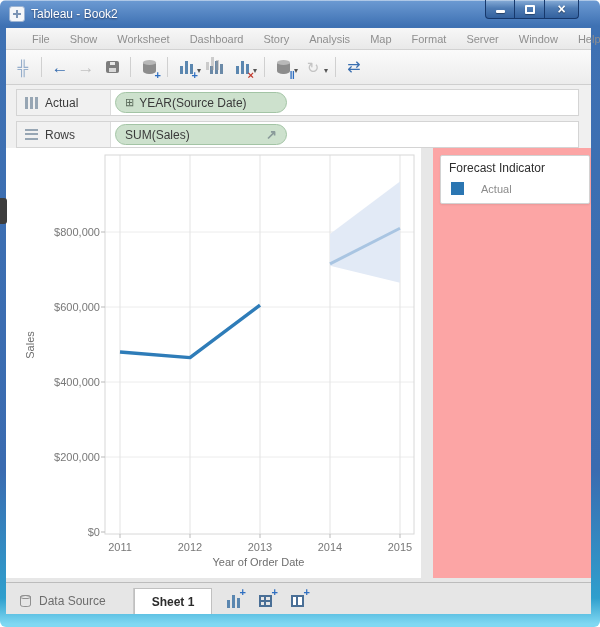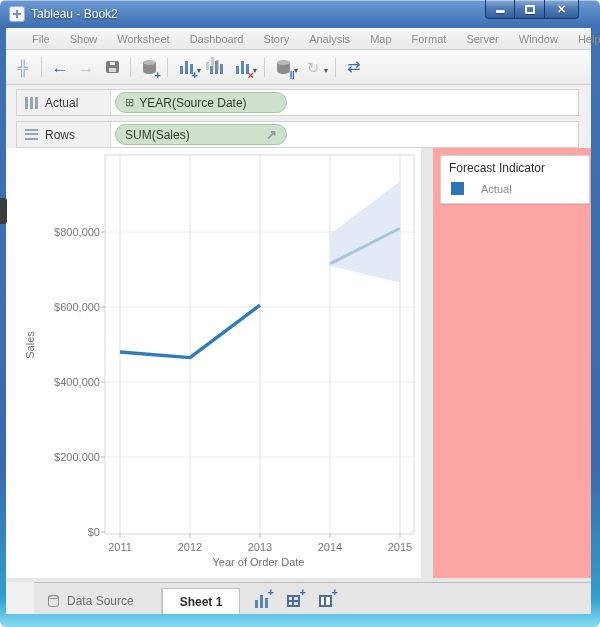--- a/index.html
+++ b/index.html
@@ -102,21 +102,21 @@
     box-shadow:0 1px 2px rgba(0,0,0,.08); padding-bottom:6px; }
   .legend-title { font-size:12px; color:#2e2e2e; padding:5px 8px 4px 8px; }
   .legend-item { display:flex; align-items:center; gap:17px; padding:3px 8px 2px 10px; }
   .legend-swatch { width:13px; height:13px; display:inline-block; }
   .legend-label { font-size:11px; color:#8b8b8b; }
 
   #chart-svg { position:absolute; left:0; top:0; pointer-events:none; z-index:3; }
   #chart-svg text { font-family:"Liberation Sans", sans-serif; }
 
   .tabbar { position:absolute; left:0; right:0; top:554px; height:32px; background:#e6e6e6; border-top:1px solid #bcbcbc;
-    display:flex; align-items:flex-end;margin-left:28px; }
+    display:flex; align-items:flex-end; }
   .tab { height:26px; display:flex; align-items:center; gap:8px; padding:0 14px; font-size:12px; color:#6d6d6d; }
   .tab.ds-tab { width:128px; border-right:1px solid #c9c9c9; }
   .tab.active { background:#ffffff; border:1px solid #c0c0c0; border-bottom:none; color:#2b2b2b; font-weight:bold; width:78px; justify-content:center; }
   .tab-actions { display:flex; align-items:center; height:26px; margin-left:10px; gap:10px; }
   .tab-act { position:relative; width:22px; height:20px; display:inline-flex; align-items:center; justify-content:center; }
   .tab-act .badge { position:absolute; right:-2px; top:-4px; font-size:11px; font-weight:bold; line-height:1; }
 
   .side-handle { position:absolute; left:0; top:198px; width:7px; height:26px; background:#3d3d3d; border-radius:0 3px 3px 0; z-index:9; }
 </style>
 </head>

